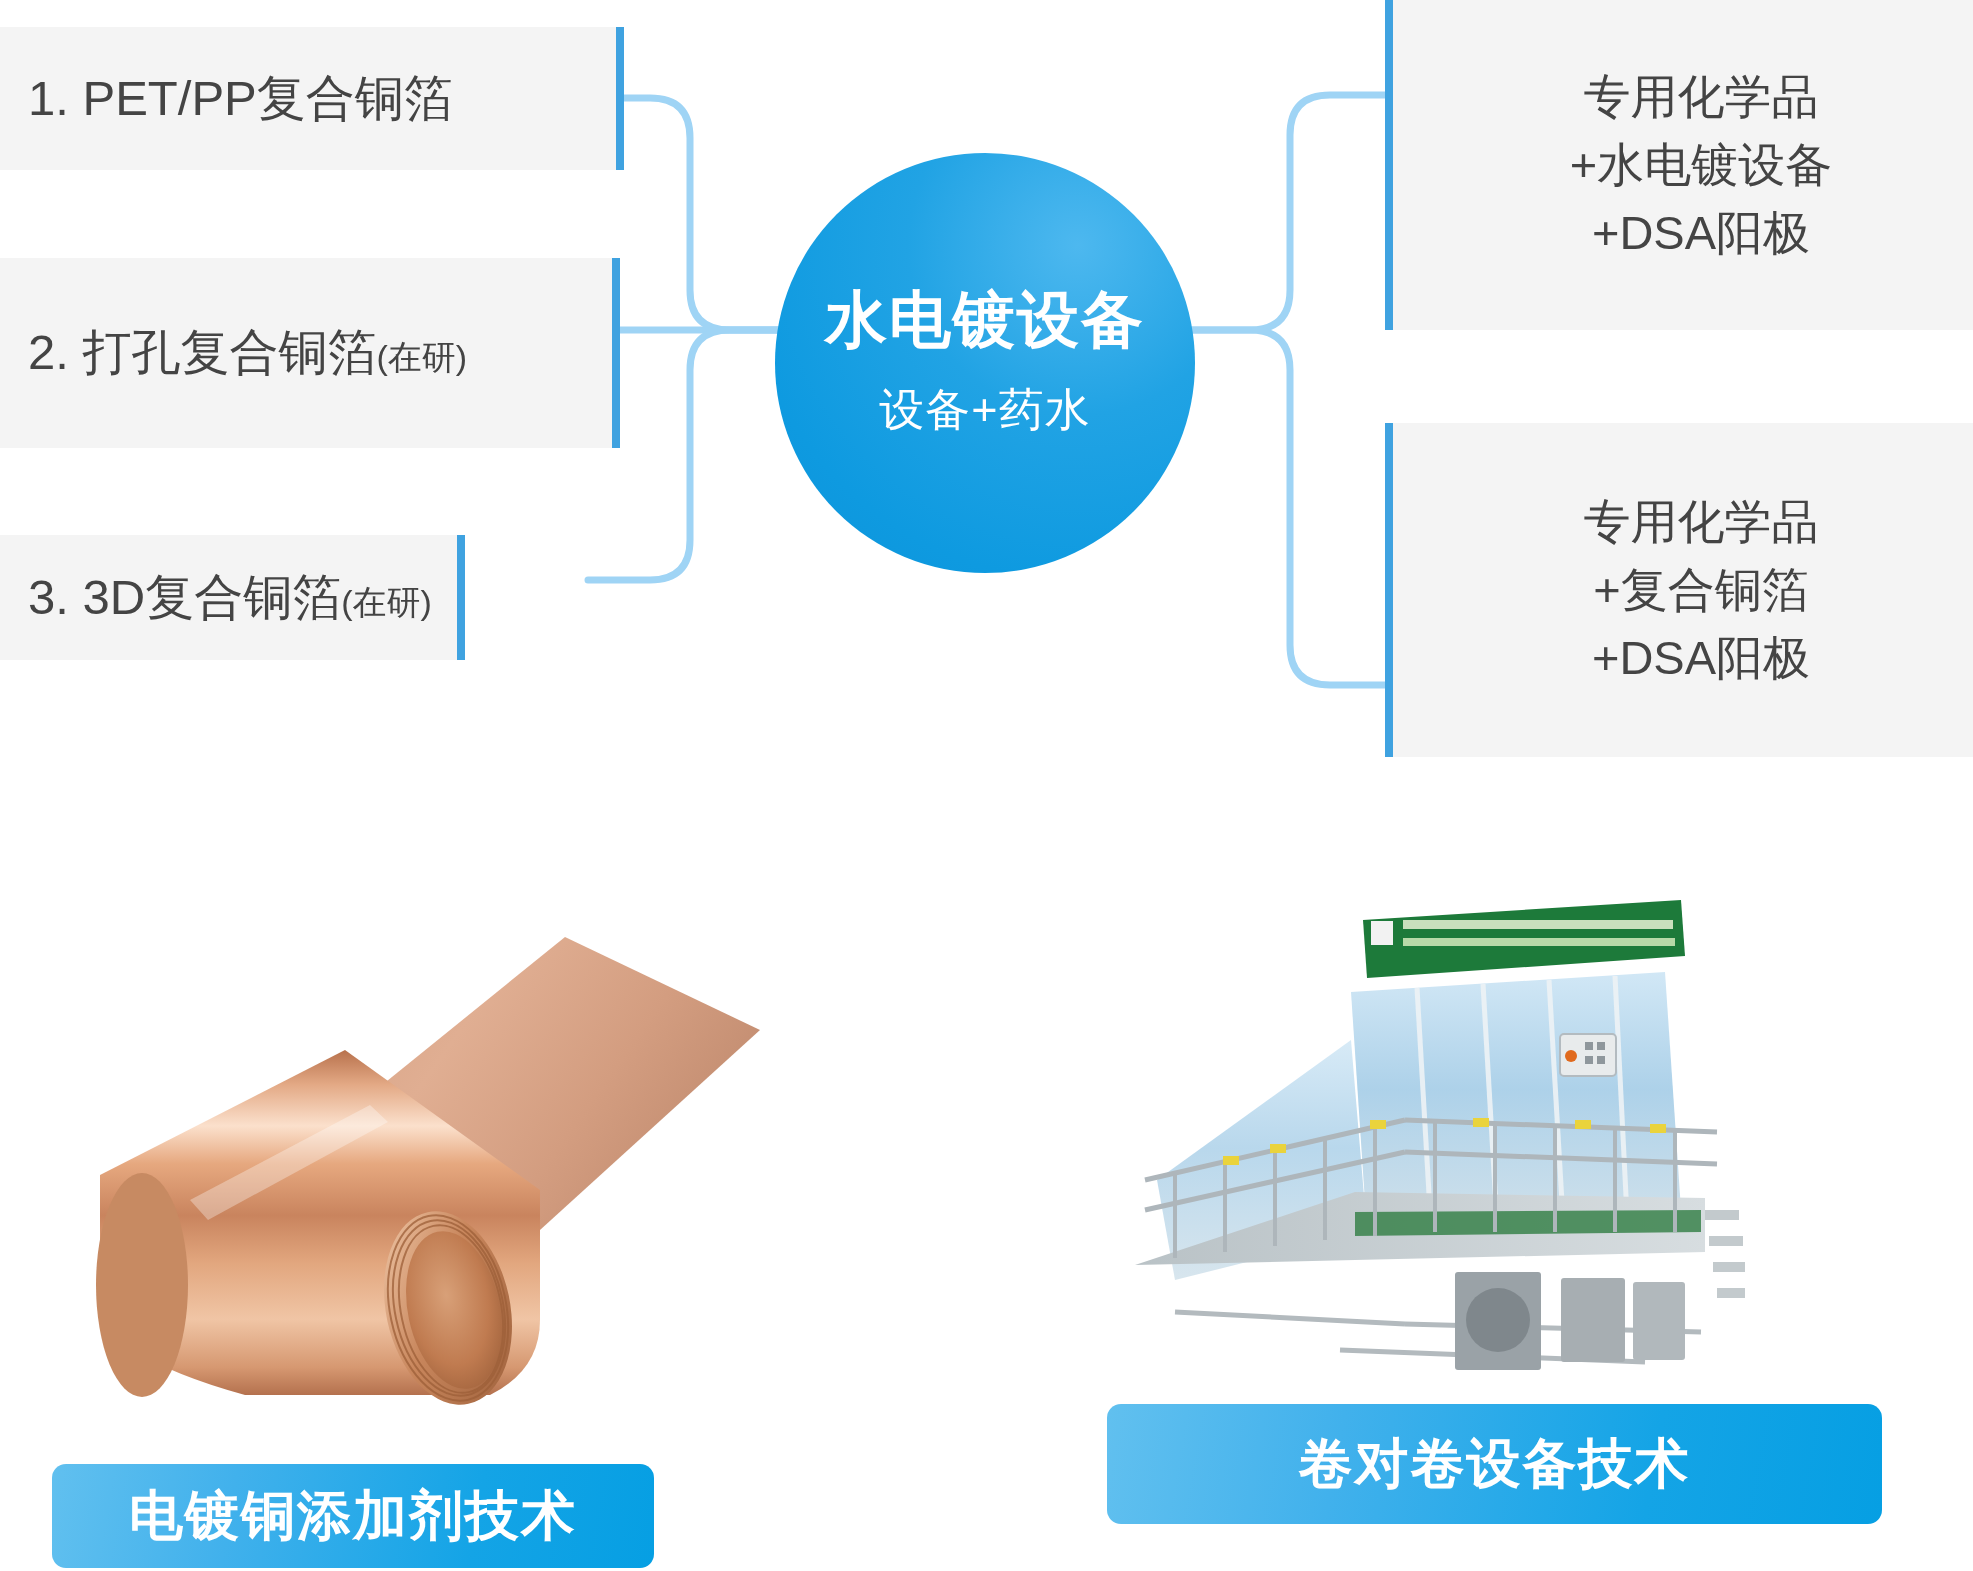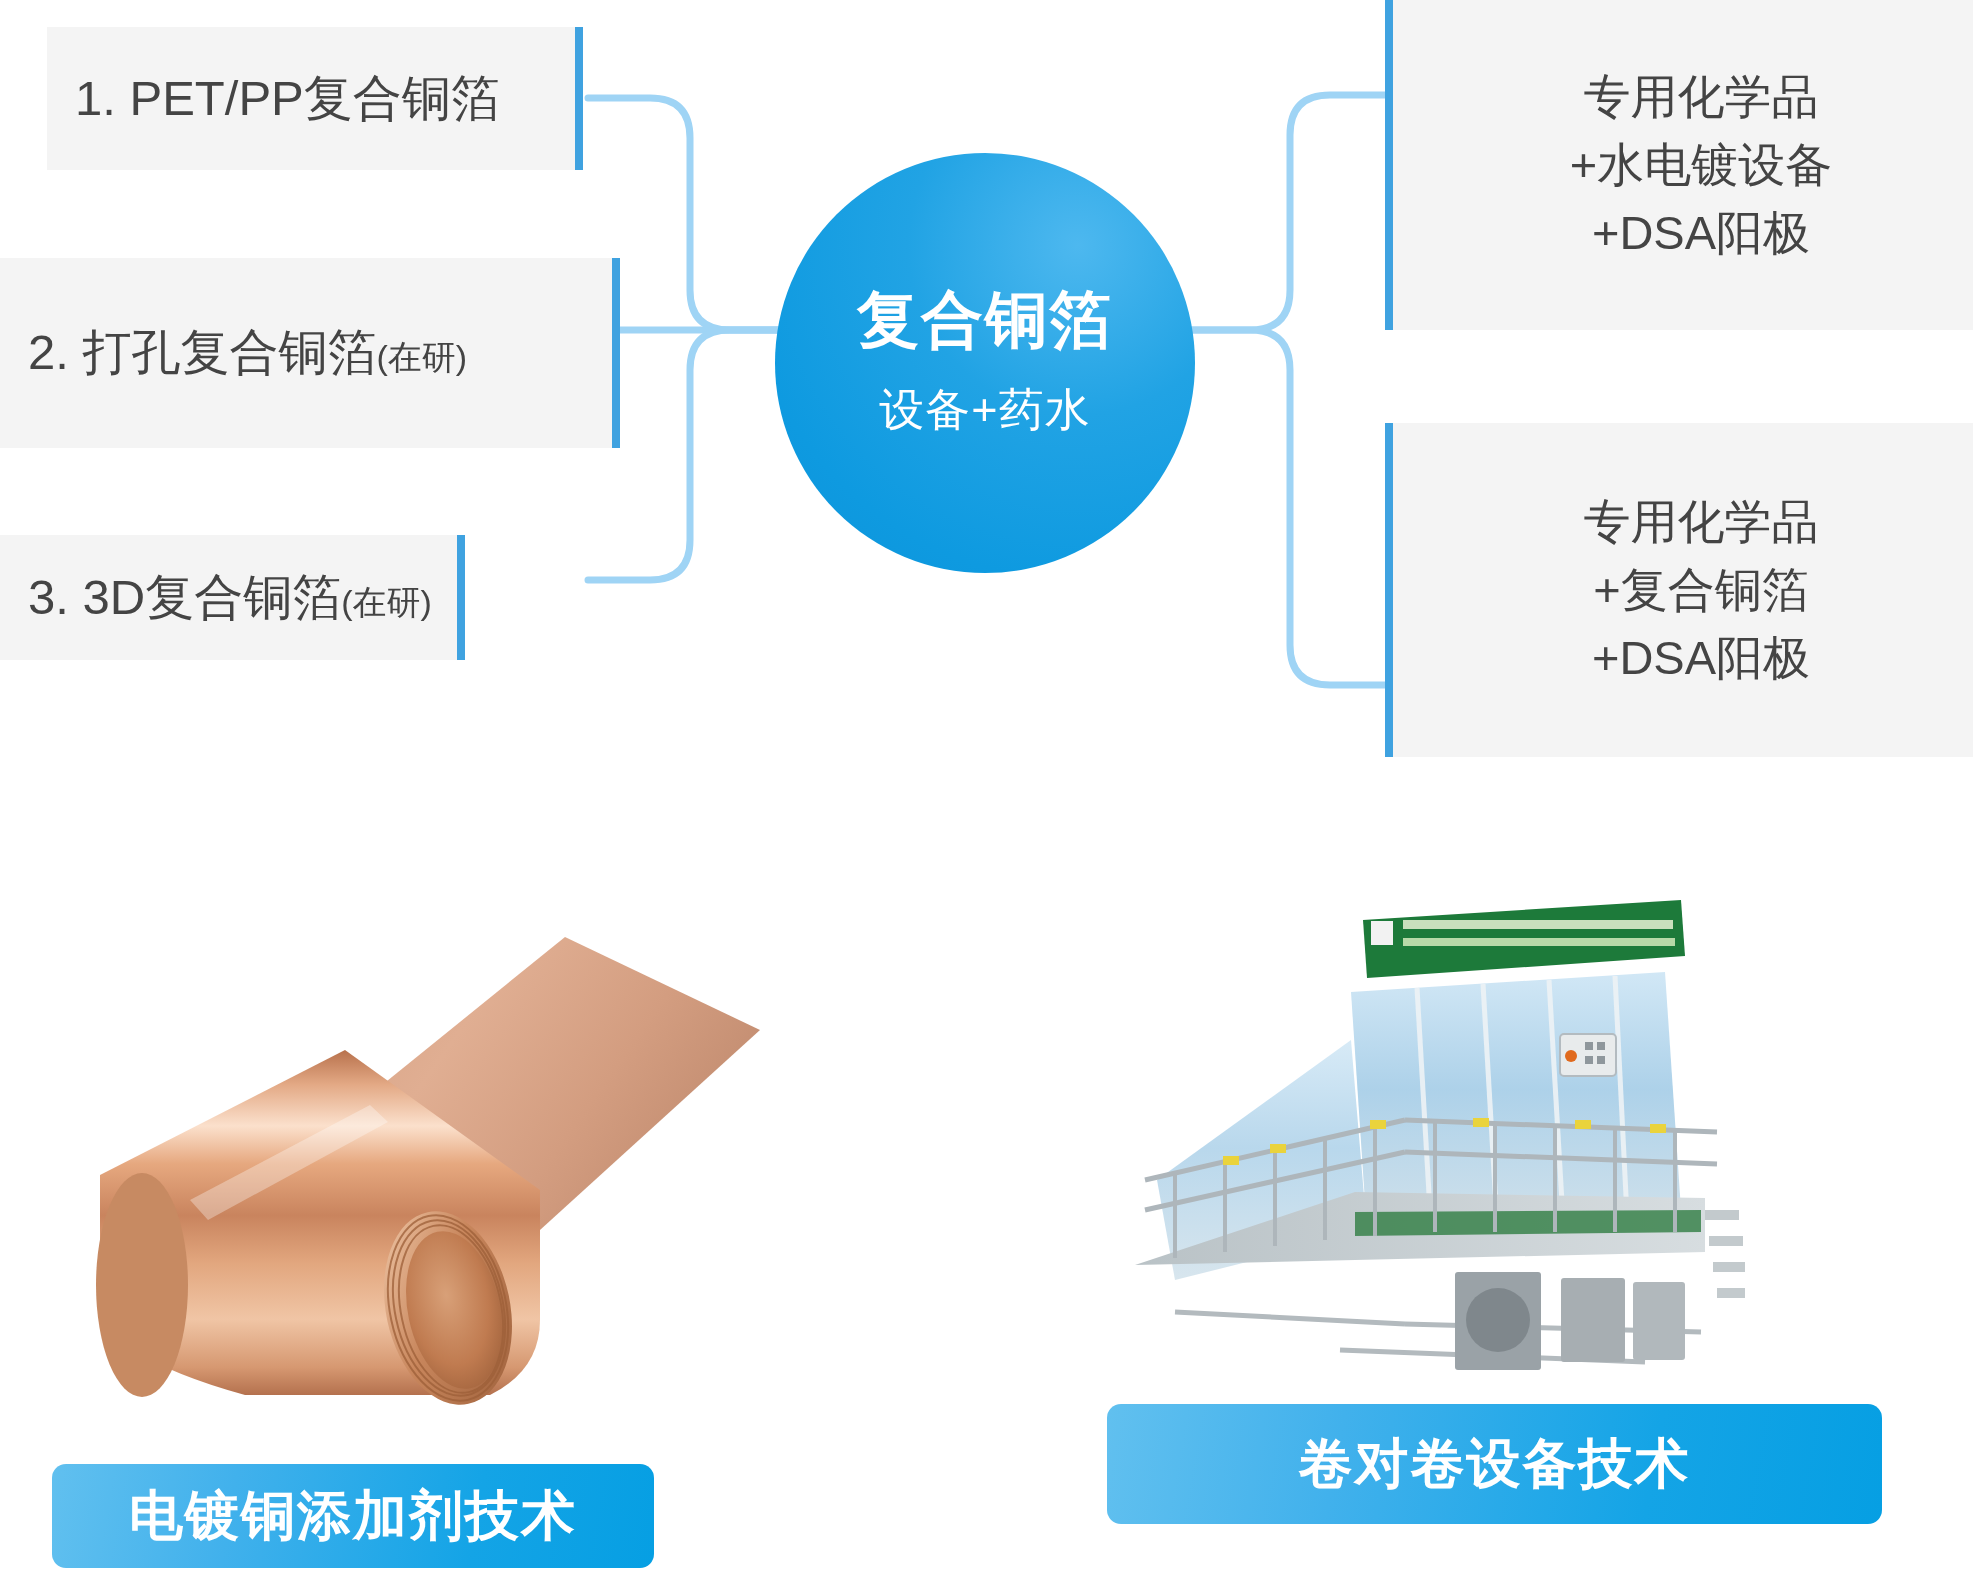--- a/index.html
+++ b/index.html
@@ -103,21 +103,21 @@
       <path d="M588,330 H790"></path>
       <path d="M588,580 H650 Q690,580 690,540 V370 Q690,330 730,330 H790"></path>
     </g>
 
     <g fill="none" stroke="#9fd4f5" stroke-width="7" stroke-linecap="round">
       <path d="M1185,330 H1250 Q1290,330 1290,290 V135 Q1290,95 1330,95 H1388"></path>
       <path d="M1185,330 H1250 Q1290,330 1290,370 V645 Q1290,685 1330,685 H1388"></path>
     </g>
   </svg>
 
-  <div class="infobox left-box" style="left:0px; top:27px; width:536px; height:143px;margin-left:47px;">
+  <div class="infobox left-box" style="left:0px; top:27px; width:624px; height:143px;">
     <span class="lbl-main">
       <span>1.</span>
       <span>PET/PP复合铜箔</span><span class="lbl-sub"></span>
     </span>
     <span class="accent"></span>
   </div>
 
   <div class="infobox left-box" style="left:0px; top:258px; width:620px; height:190px;">
     <span class="lbl-main">
       <span>2.</span>
@@ -128,21 +128,21 @@
 
   <div class="infobox left-box" style="left:0px; top:535px; width:465px; height:125px;">
     <span class="lbl-main">
       <span>3.</span>
       <span>3D复合铜箔</span><span class="lbl-sub">(在研)</span>
     </span>
     <span class="accent"></span>
   </div>
 
   <div class="hub" style="left:775px; top:153px; width:420px; height:420px;">
-    <div class="hub-title">复合铜箔</div>
+    <div class="hub-title">水电镀设备</div>
     <div class="hub-sub">设备+药水</div>
   </div>
 
   <div class="infobox right-box" style="left:1385px; top:0px; width:588px; height:330px;">
     <div class="rline">专用化学品</div>
     <div class="rline">+水电镀设备</div>
     <div class="rline">+DSA阳极</div>
     <span class="accent"></span>
   </div>
 

